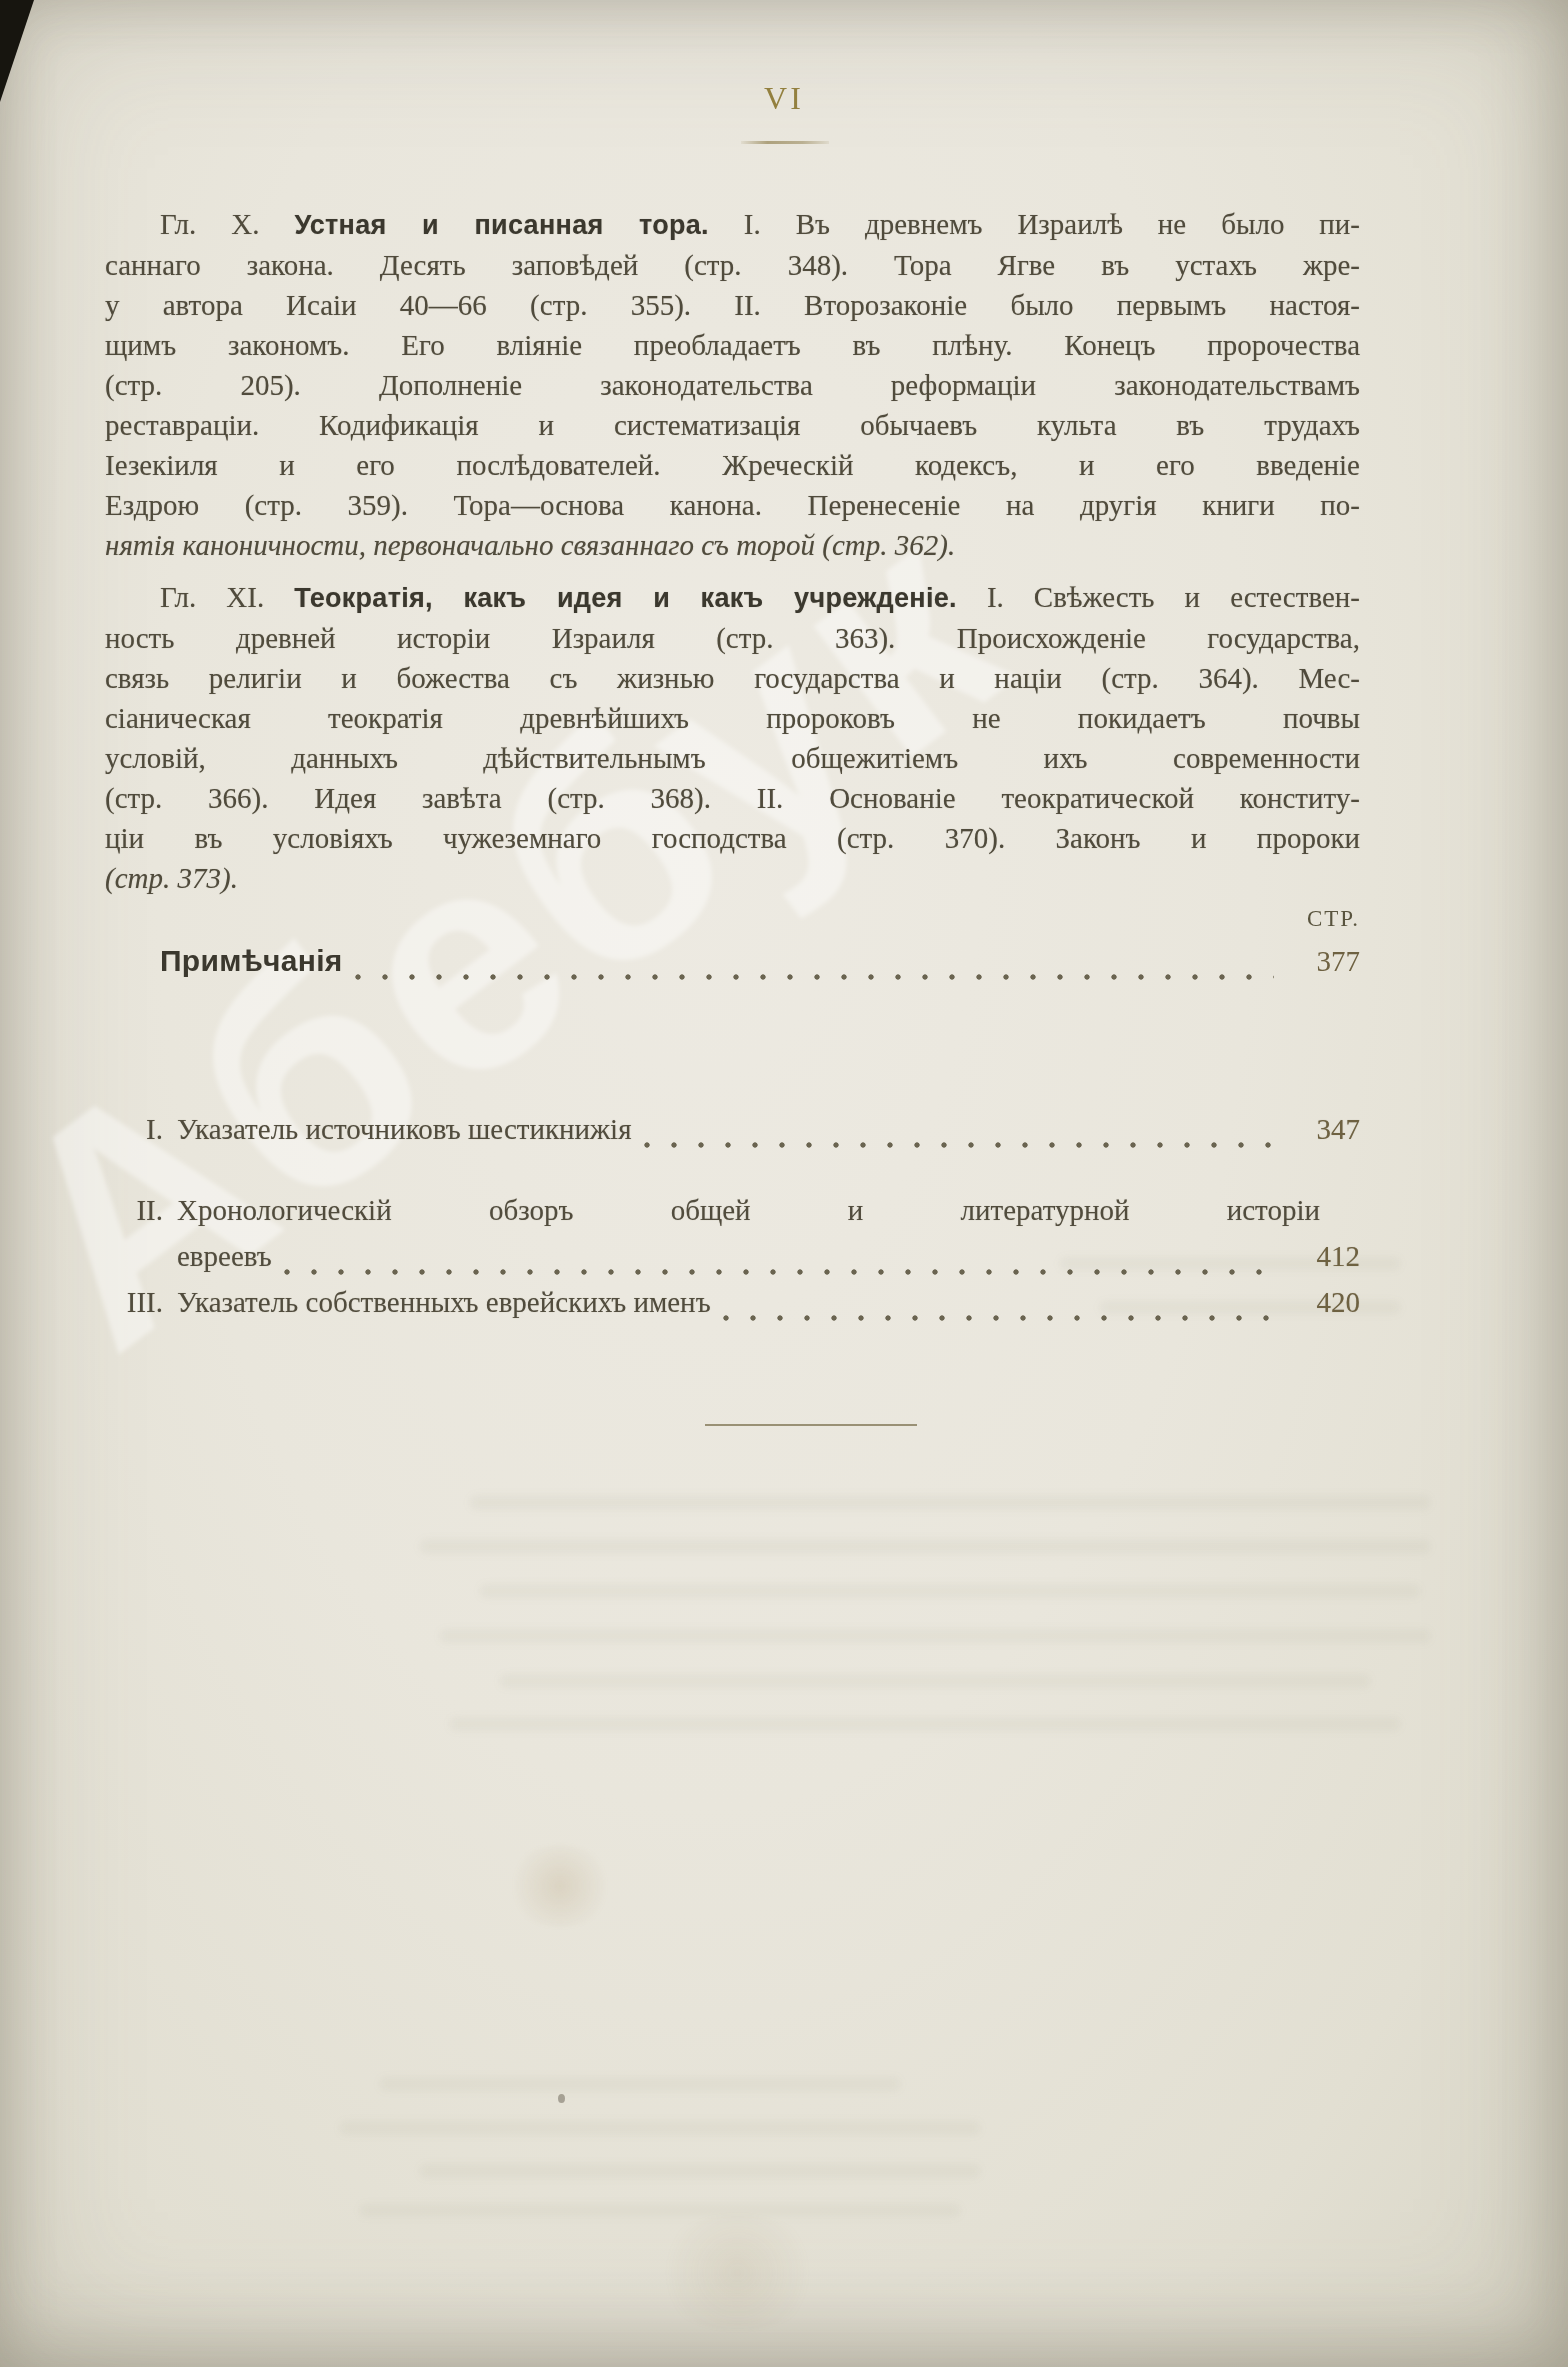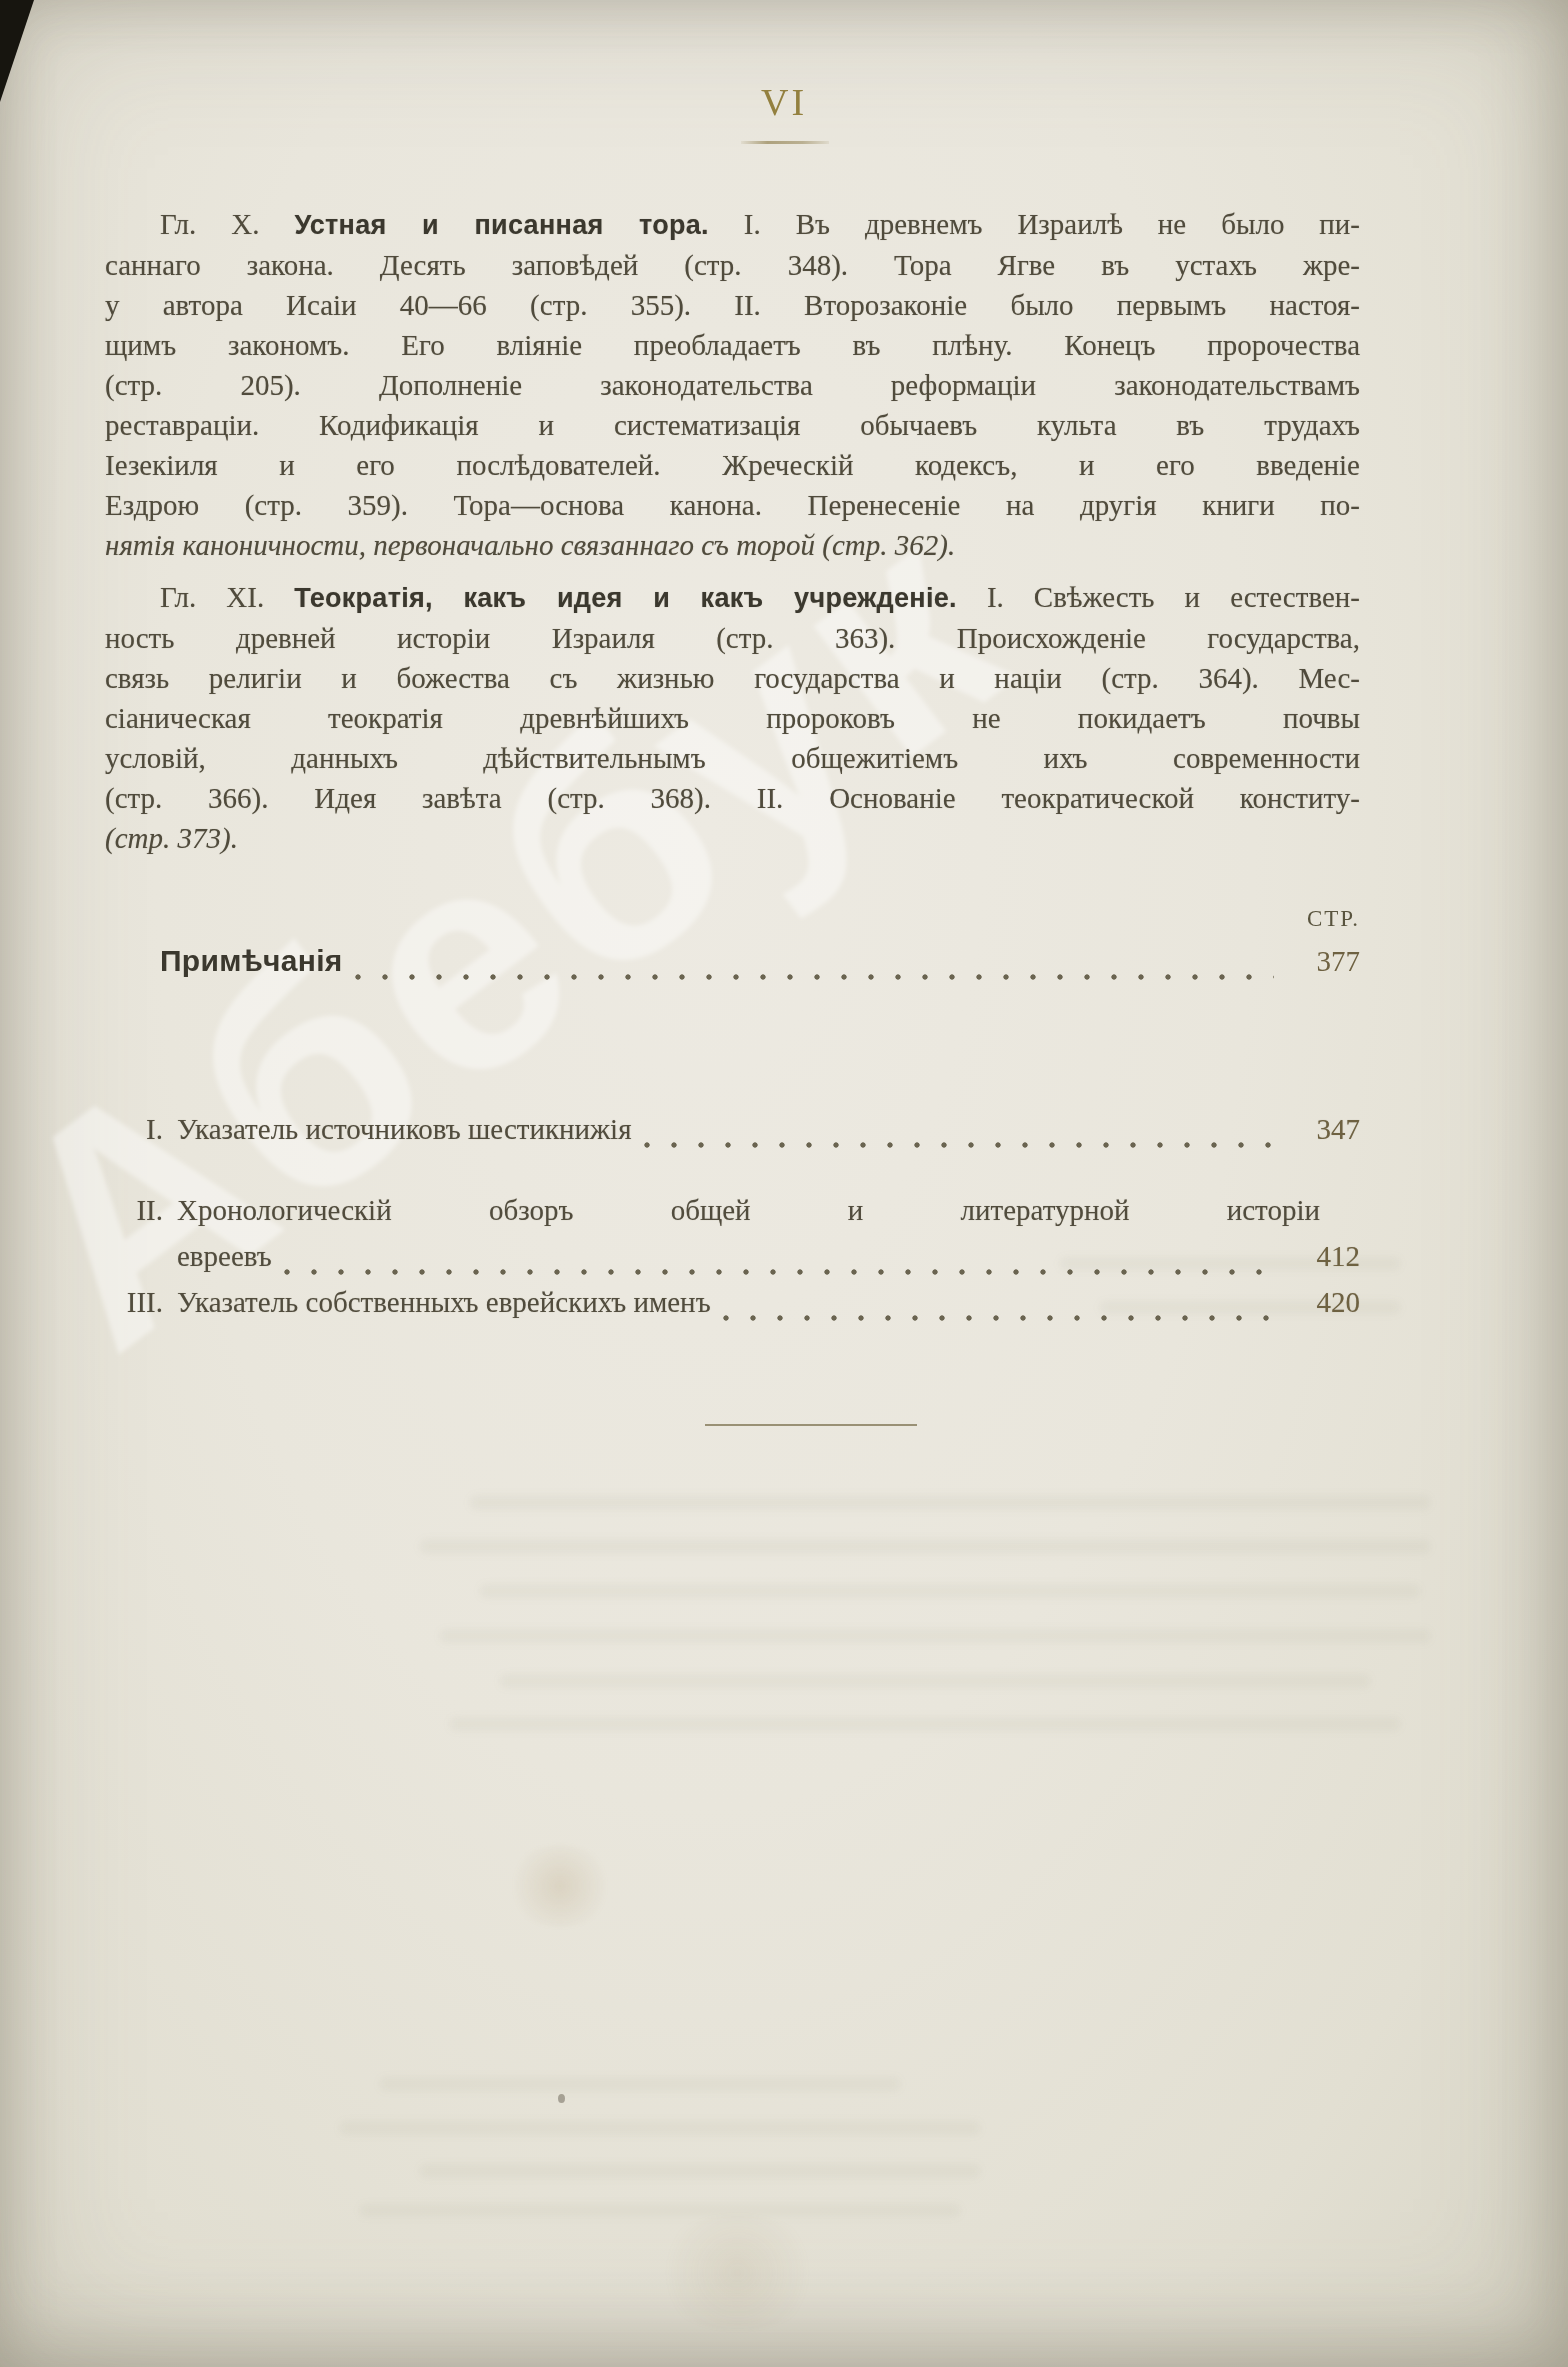--- a/index.html
+++ b/index.html
@@ -15,21 +15,21 @@
     color:#504b3c;
   }
   .corner{
     position:absolute;left:0;top:0;width:120px;height:140px;
     background:#17150f;
     clip-path:polygon(0 0,34px 0,0 102px);
     filter:blur(.6px);
   }
   .folio{
     position:absolute;top:80px;left:0;width:1568px;text-align:center;
-    font-size:38px;letter-spacing:3px;color:#93803f;
+    font-size:32px;letter-spacing:3px;color:#93803f;
   }
   .folio-rule{
     position:absolute;top:141px;left:741px;width:88px;height:3px;
     background:linear-gradient(90deg, rgba(148,132,85,.1), rgba(148,132,85,.7) 30%, rgba(148,132,85,.55) 70%, rgba(148,132,85,.12));
   }
   .body-text{
     position:absolute;left:105px;top:204px;width:1255px;
     font-size:29px;line-height:40px;
     text-shadow:0 0 1px rgba(78,72,56,.35);
   }
@@ -112,20 +112,21 @@
         <div class="tline"><span>Ездрою (стр. 359). Тора—основа канона. Перенесеніе на другія книги по-</span></div>
         <div class="tline last"><span>нятія каноничности, первоначально связаннаго съ торой (стр. 362).</span></div>
       </div>
       <div class="para">
         <div class="tline indent"><span>Гл. XI. </span><span class="bold-sans">Теократія, какъ идея и какъ учрежденіе.</span><span> I. Свѣжесть и естествен-</span></div>
         <div class="tline"><span>ность древней исторіи Израиля (стр. 363). Происхожденіе государства,</span></div>
         <div class="tline"><span>связь религіи и божества съ жизнью государства и націи (стр. 364). Мес-</span></div>
         <div class="tline"><span>сіаническая теократія древнѣйшихъ пророковъ не покидаетъ почвы</span></div>
         <div class="tline"><span>условій, данныхъ дѣйствительнымъ общежитіемъ ихъ современности</span></div>
         <div class="tline"><span>(стр. 366). Идея завѣта (стр. 368). II. Основаніе теократической конститу-</span></div>
+        <div class="tline"><span>ціи въ условіяхъ чужеземнаго господства (стр. 370). Законъ и пророки</span></div>
         <div class="tline last"><span>(стр. 373).</span></div>
       </div>
     </div>
 
   <div class="str-label">СТР.</div>
 
   <div class="notes-row">
     <span class="bold-sans">Примѣчанія</span>
     <span class="leaders"></span>
     <span class="pagenum">377</span>

